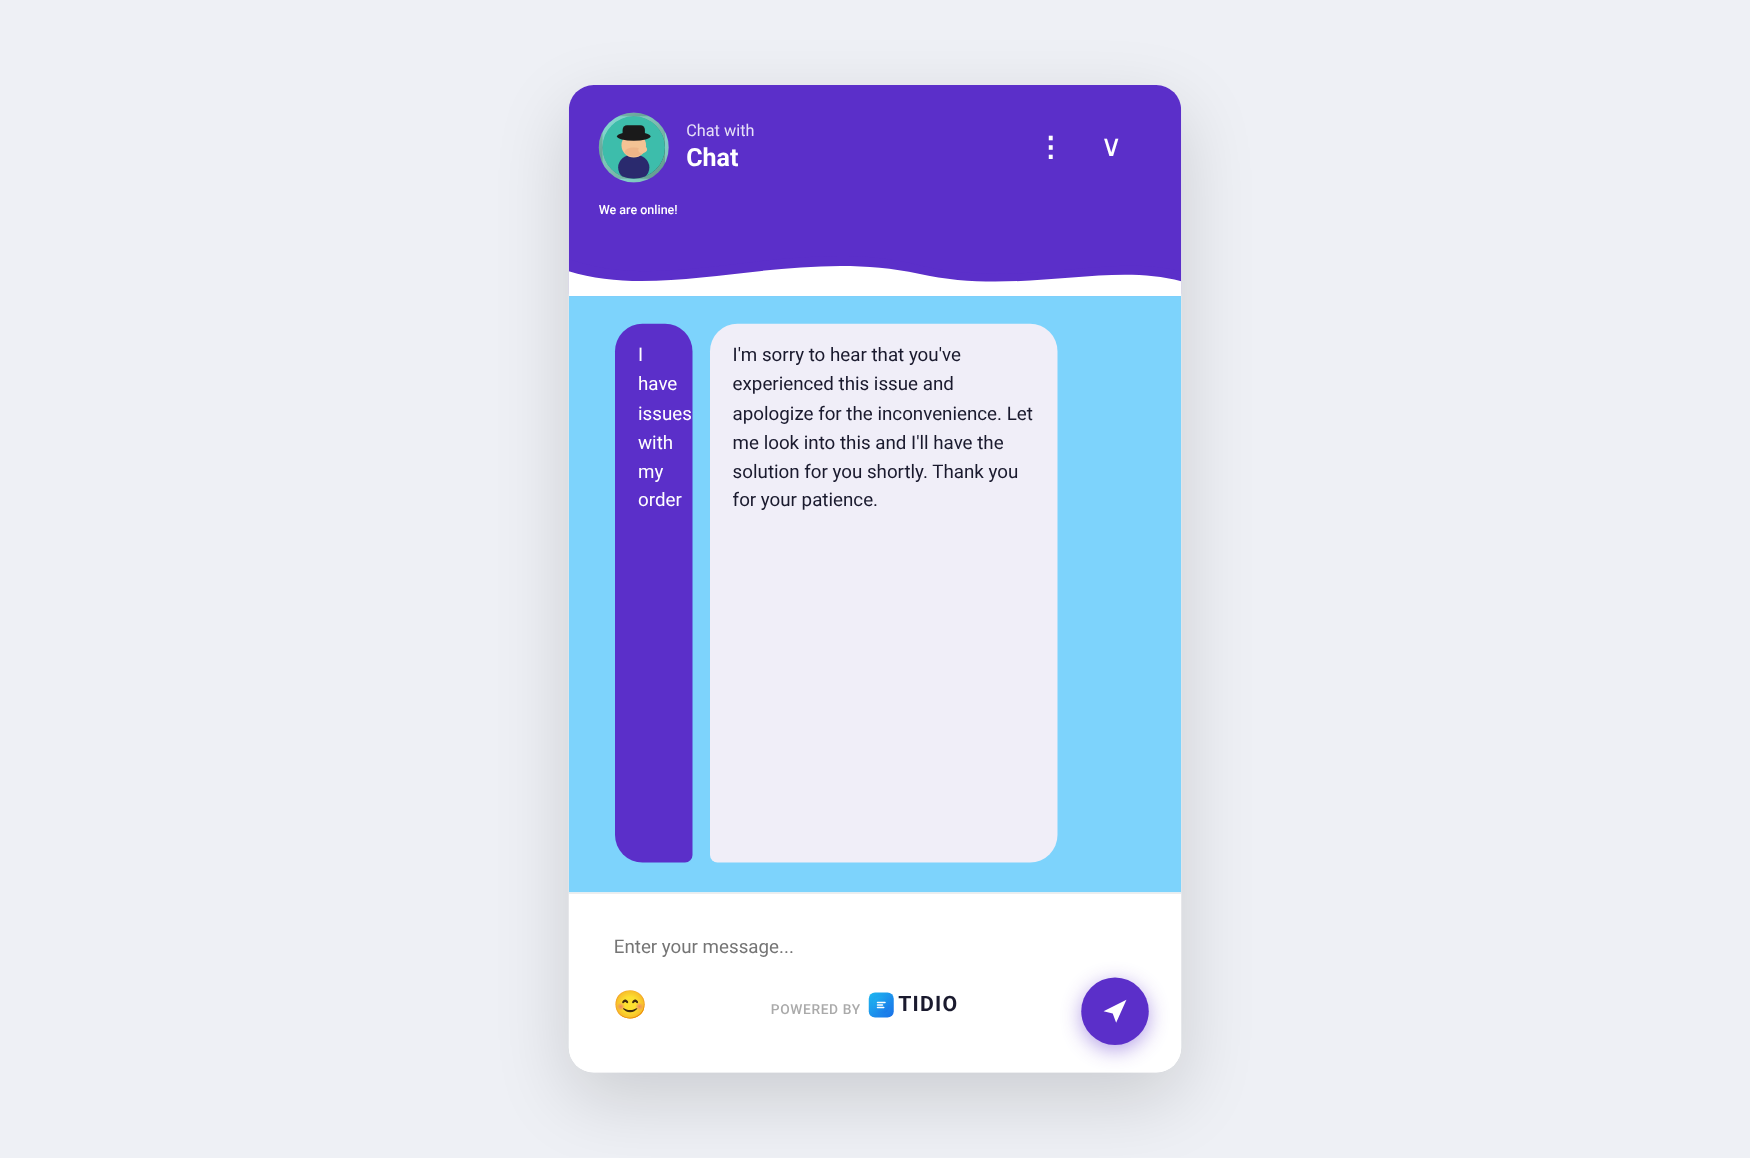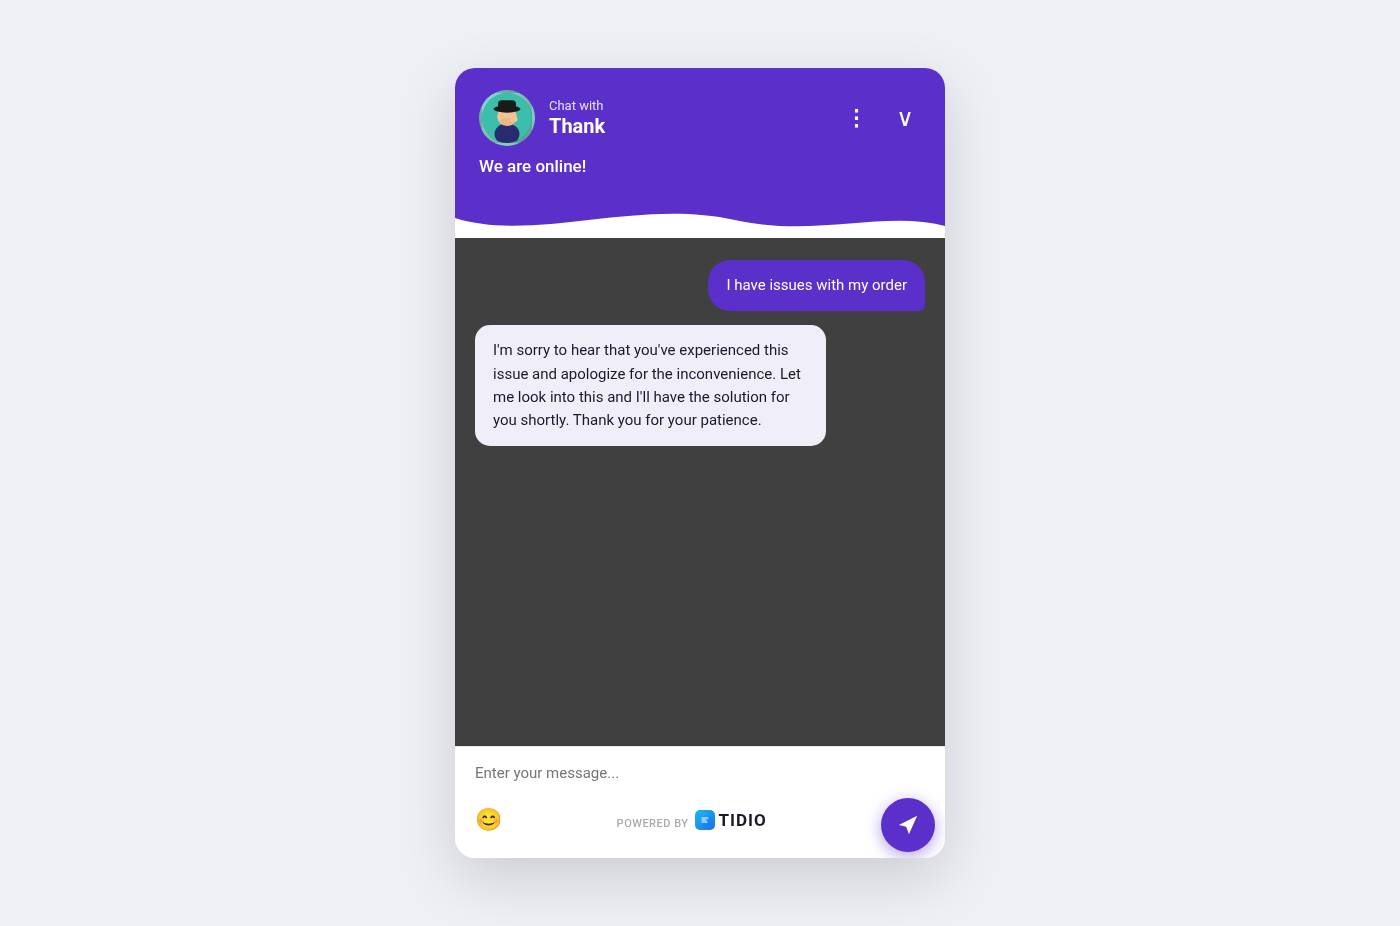--- a/index.html
+++ b/index.html
@@ -25,21 +25,21 @@
       border-radius: 20px;
       box-shadow: 0 20px 60px rgba(0,0,0,0.15);
       overflow: hidden;
       position: relative;
       display: flex;
       flex-direction: column;
     }
 
     .chat-header {
       background: #5b2fc9;
-      padding: 22px 24px 60px 24px;
+      padding: 22px 40px 60px 24px;
       position: relative;
     }
 
     .chat-header-top {
       display: flex;
       align-items: center;
       justify-content: space-between;
     }
 
     .chat-header-left {
@@ -100,21 +100,21 @@
       font-size: 20px;
       display: flex;
       align-items: center;
       justify-content: center;
       width: 32px;
       height: 32px;
     }
 
     .online-text {
       color: #ffffff;
-      font-size: 17px;
+      font-size: 10px;
       font-weight: 500;
     }
 
     .wave-divider {
       position: absolute;
       bottom: -2px;
       left: 0;
       width: 100%;
       overflow: hidden;
       line-height: 0;
@@ -123,23 +123,23 @@
     .wave-divider svg {
       display: block;
       width: 100%;
     }
 
     .chat-body {
       flex: 1;
       overflow-y: auto;
       padding: 24px 20px;
       display: flex;
-      flex-direction: column;
+      flex-direction: row;
       gap: 14px;
-      background: #404040;
+      background: #7dd3fc;
     }
 
     .message-row {
       display: flex;
     }
 
     .message-row.user {
       justify-content: flex-end;
     }
 
@@ -158,26 +158,25 @@
     .message-bubble.user {
       background: #5b2fc9;
       color: #ffffff;
       border-bottom-right-radius: 6px;
     }
 
     .message-bubble.agent {
       background: #f0eef8;
       color: #1a1a2e;
       border-bottom-left-radius: 6px;
-      border-radius: 15px;
     }
 
     .chat-footer {
       border-top: 1px solid #e8e8e8;
-      padding: 0;
+      padding: 16px;
       background: #ffffff;
     }
 
     .message-input-area {
       padding: 16px 20px 8px 20px;
       position: relative;
     }
 
     .message-input {
       width: 100%;
@@ -288,21 +287,21 @@
 
             <rect x="18" y="8" width="20" height="12" rx="4" fill="#1a1a1a"></rect>
 
             <ellipse cx="28" cy="32" rx="8" ry="4" fill="#e8a87c" opacity="0.5"></ellipse>
 
             <ellipse cx="36" cy="30" rx="4" ry="3" fill="#f4c394" transform="rotate(-20 36 30)"></ellipse>
           </svg>
         </div>
         <div class="chat-header-info">
           <span class="chat-with-label">Chat with</span>
-          <span class="agent-name">Thank</span>
+          <span class="agent-name">Chat</span>
         </div>
       </div>
       <div class="chat-header-actions">
         <button class="header-icon-btn">
           <span style="font-size:22px; font-weight:700; letter-spacing:1px;">⋮</span>
         </button>
         <button class="header-icon-btn">
           <span style="font-size:24px; font-weight:300; line-height:1;">∨</span>
         </button>
       </div>

